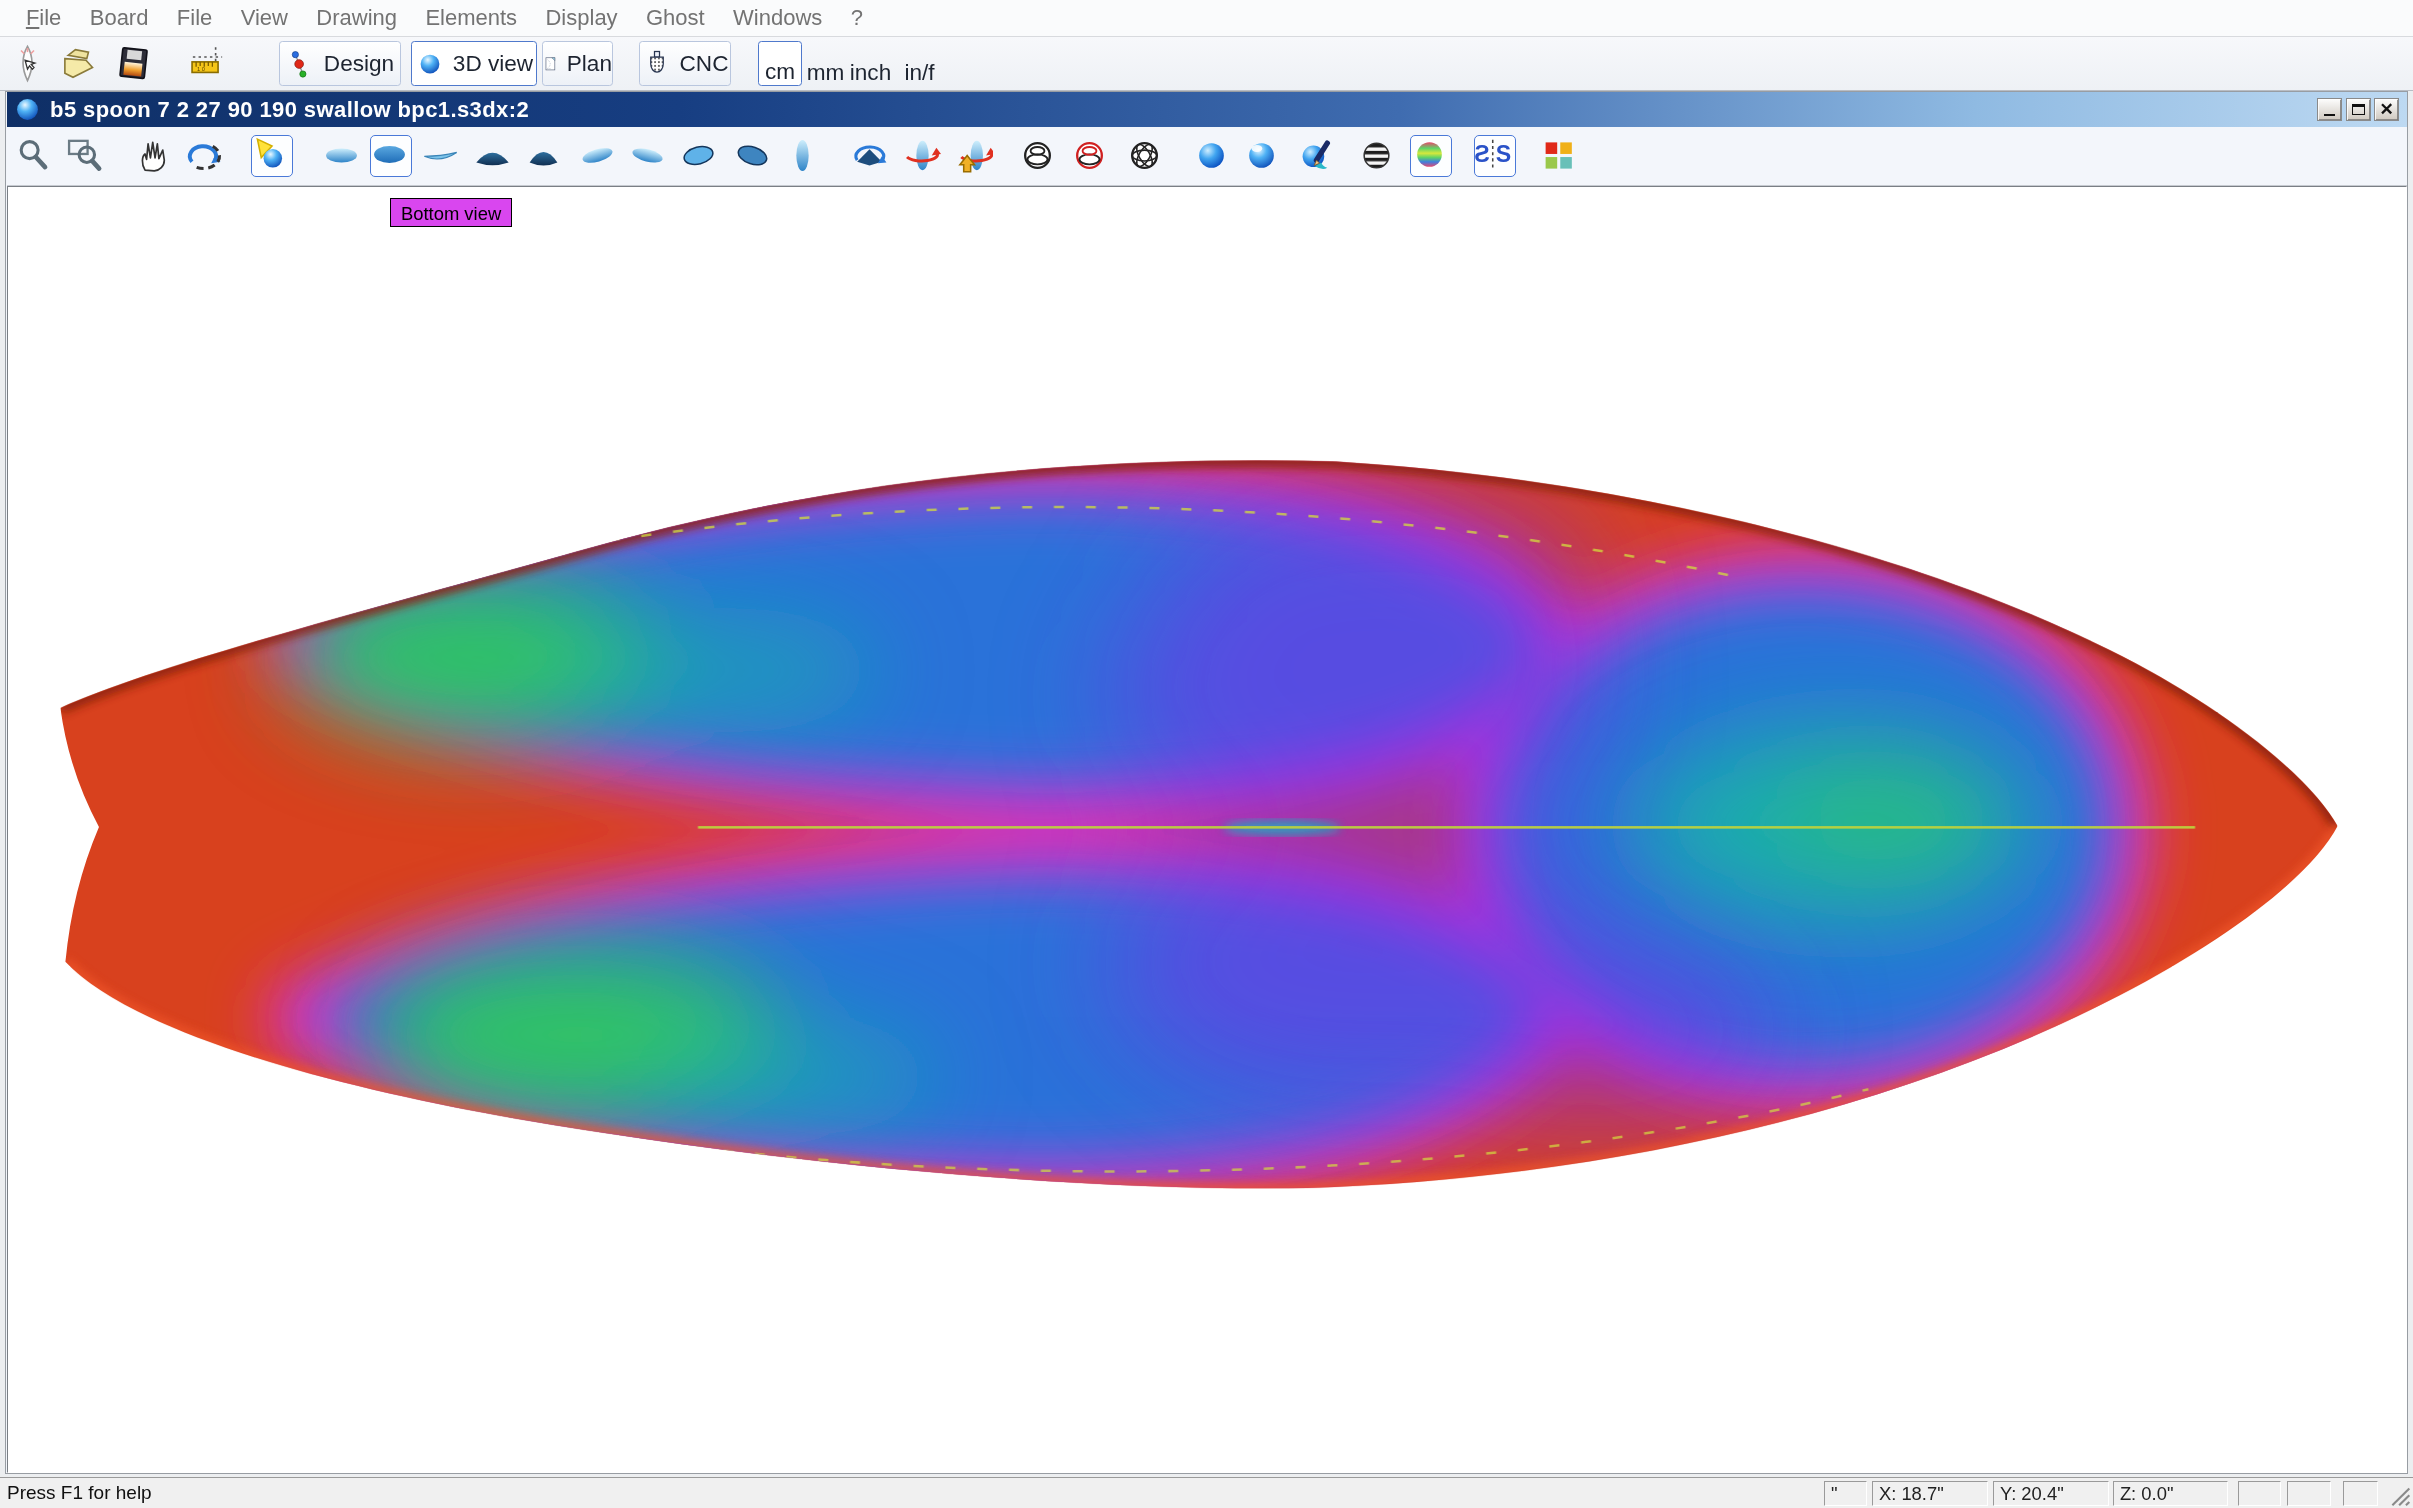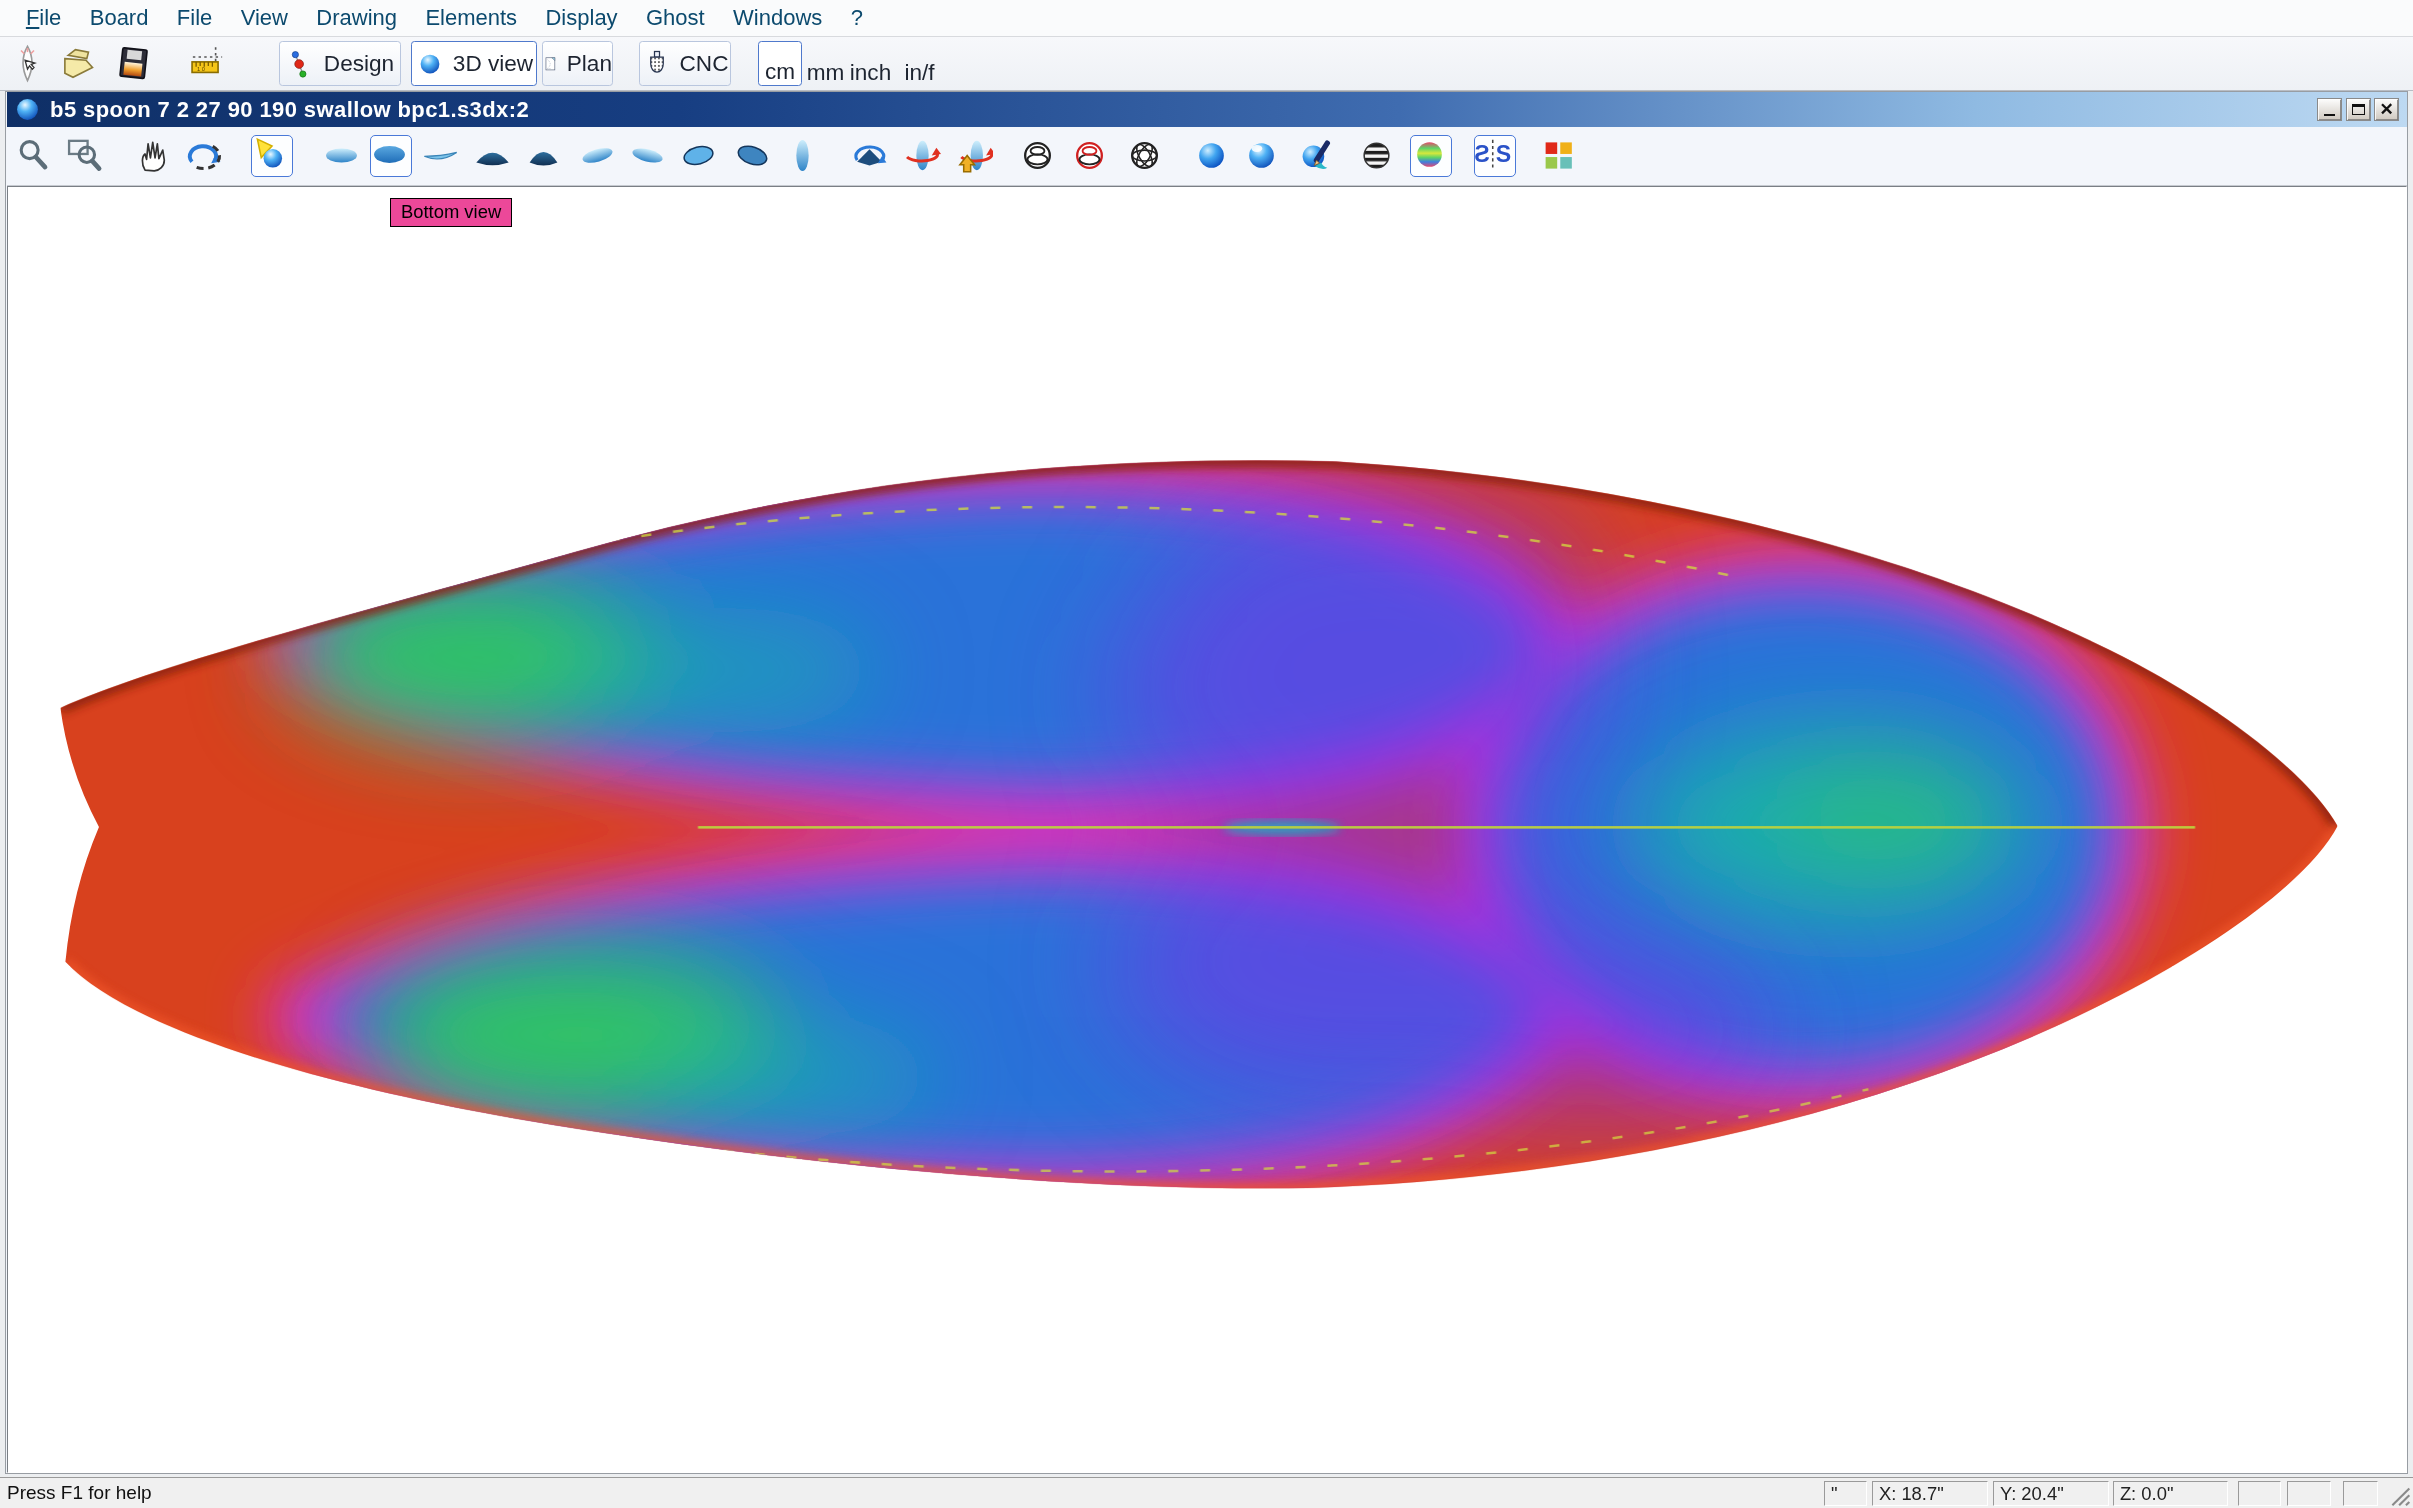--- a/index.html
+++ b/index.html
@@ -2,21 +2,21 @@
 <html style="font-size:13.4px"><head>
 <meta charset="utf-8">
 <style>
   * { margin:0; padding:0; box-sizing:border-box; }
   html,body { width:2413px; height:1508px; overflow:hidden;
     font-family:"Liberation Sans", sans-serif; background:#eceef0; }
 
   
   .menubar { position:absolute; left:0; top:0; width:2413px; height:37px;
     background:#fafbfc; border-bottom:0.8px solid #d8dade; display:flex; padding-left:11.7px; }
-  .mi { padding:0 14.2px; font-size:22px; line-height:35px; color:#0c4a6e; cursor:default; }
+  .mi { padding:0 14.2px; font-size:22px; line-height:35px; color:#737373; cursor:default; }
   .mi:first-child::first-letter { text-decoration:underline; }
 
   
   .toolbar1 { position:absolute; left:0; top:37px; width:2413px; height:54px;
     background:linear-gradient(#f7f8fb,#eef1f5); border-bottom:1.7px solid #b9bdc4; }
   .fico { position:absolute; top:6.7px; width:39px; height:39px; }
   .fico svg { width:39px; height:39px; }
   .mbtn { position:absolute; top:4.2px; height:45px; border:0.8px solid #b9c6de; border-radius:3.4px;
     background:linear-gradient(#ffffff,#edf1f7); display:flex; align-items:center; justify-content:center;
     gap:8px; font-size:22.6px; color:#1d2430; cursor:default; }
@@ -50,23 +50,23 @@
   .ti.sel { top:7.5px; width:42px; height:42px; border:1.7px solid #4a79d8; border-radius:5px;
     background:#fdfeff; padding:0.8px; }
   .ti.sel svg { width:37px; height:37px; }
 
   
   .canvas { position:absolute; left:6.7px; top:186px; width:2400px; height:1287px;
     background:#fff; border:1.7px solid; border-color:#7a7f85 #fff #fff #7a7f85; }
   svg.board { position:absolute; left:0; top:0; width:2413px; height:1508px; pointer-events:none; }
 
   
-  .tooltip { position:absolute; left:390px; top:198px; height:28.5px; padding:12px 10px;
-    background:#ec4899; border:1.7px solid #000; font-size:18.4px; color:#000;
-    display:flex; align-items:center; z-index:50; }
+  .tooltip { position:absolute; left:390px; top:198px; height:28.5px; padding:4px 10px;
+    background:#d946ef; border:1.7px solid #000; font-size:18.4px; color:#000;
+    display:flex; align-items:flex-start; z-index:50; }
 
   
   .statusbar { position:absolute; left:0; top:1477px; width:2413px; height:32px;
     background:#f0f0f0; border-top:0.8px solid #9a9a9a; }
   .help { position:absolute; left:7px; top:0; line-height:30px; font-size:19px; color:#111; }
   .panel { position:absolute; top:3.4px; height:25px; border:0.8px solid; border-color:#9a9a9a #fff #fff #9a9a9a;
     font-size:18.4px; color:#222; padding-left:5.9px; line-height:23.5px; background:#f0f0f0; }
   .grip { position:absolute; right:1.7px; top:6.7px; }
 </style>
 </head>

